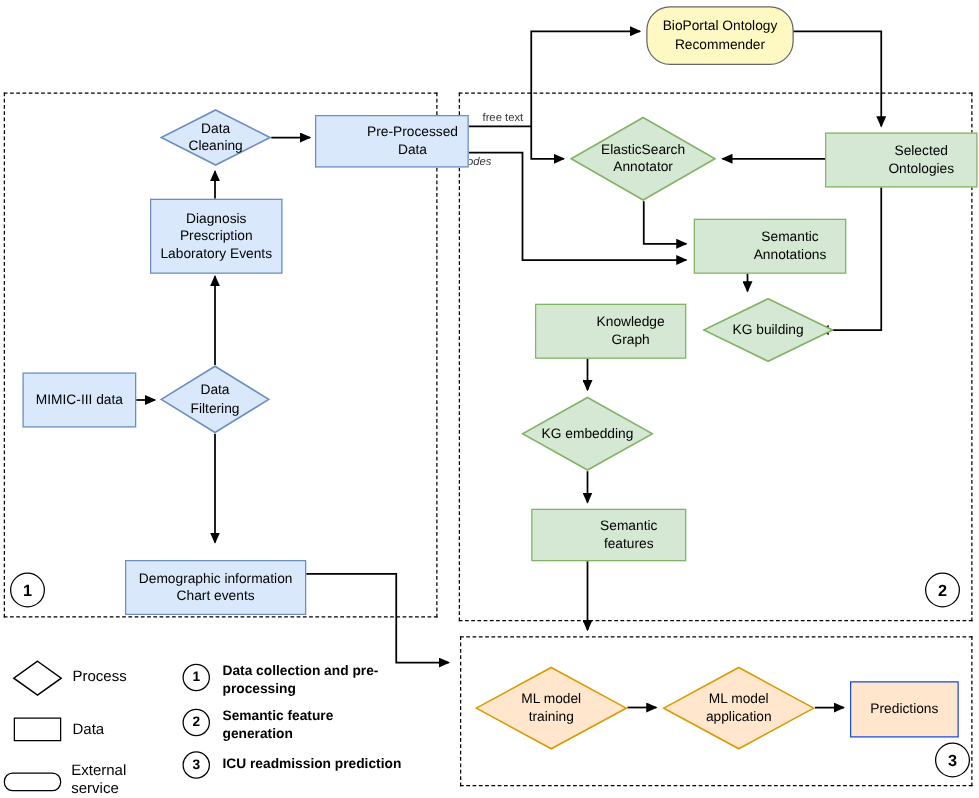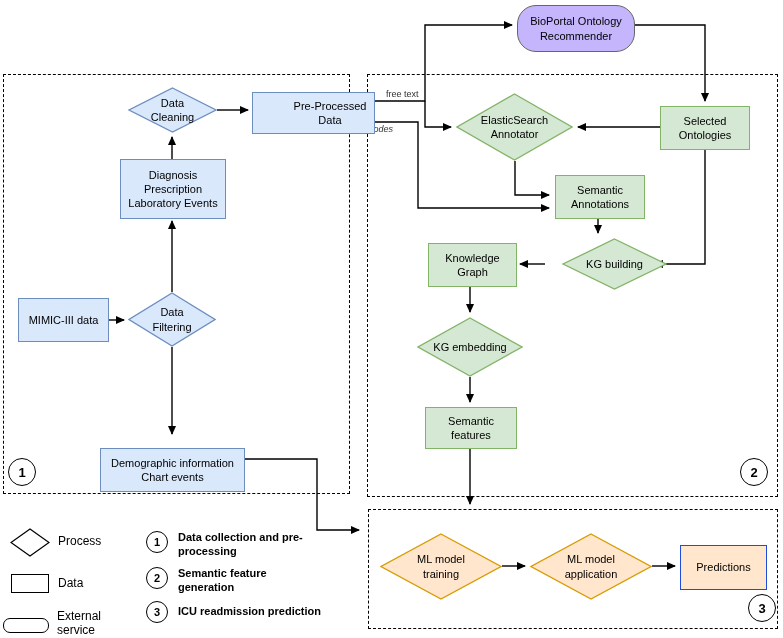--- a/index.html
+++ b/index.html
@@ -3,23 +3,23 @@
 <meta charset="utf-8">
 <style>
   html,body{margin:0;padding:0;background:#ffffff;}
   body{font-family:"Liberation Sans","DejaVu Sans",sans-serif;}
   .canvas{position:relative;width:783px;height:638px;background:#ffffff;overflow:hidden;}
   .edges{position:absolute;left:0;top:0;width:783px;height:638px;pointer-events:none;}
   .section{position:absolute;border:1px dashed #000000;background:transparent;}
   .node{position:absolute;display:flex;align-items:center;justify-content:center;
         text-align:center;font-size:11px;line-height:1.3;color:#000;white-space:pre-line;}
   .rect-blue{background:#dae8fc;border:1px solid #6c8ebf;}
-  .rect-green{background:#d5e8d4;border:1px solid #82b366;}
+  .rect-green{background:#d5e8d4;border:1px solid #82b366;padding-left:32px;}
   .rect-orange{background:#ffe6cc;border:1px solid #1d4ed8;}
-  .rounded-gray{background:#c4b5fd;border:1px solid #666666;border-radius:19px;}
+  .rounded-gray{background:#fef9c3;border:1px solid #666666;border-radius:19px;}
   .diamond{background:transparent;border:none;}
   .diamond svg{position:absolute;left:0;top:0;width:100%;height:100%;}
   .diamond .lbl{position:relative;z-index:2;white-space:pre-line;}
   .d-blue{fill:#dae8fc;stroke:#6c8ebf;stroke-width:1.3;}
   .d-green{fill:#d5e8d4;stroke:#82b366;stroke-width:1.3;}
   .d-orange{fill:#ffe6cc;stroke:#d79b00;stroke-width:1.3;}
   .d-white{fill:#ffffff;stroke:#000000;stroke-width:1.2;}
   .badge{position:absolute;width:28px;height:28px;border:1.3px solid #000;border-radius:50%;
          background:#fff;display:flex;align-items:center;justify-content:center;
          font-size:13px;font-weight:bold;color:#000;box-sizing:border-box;}

